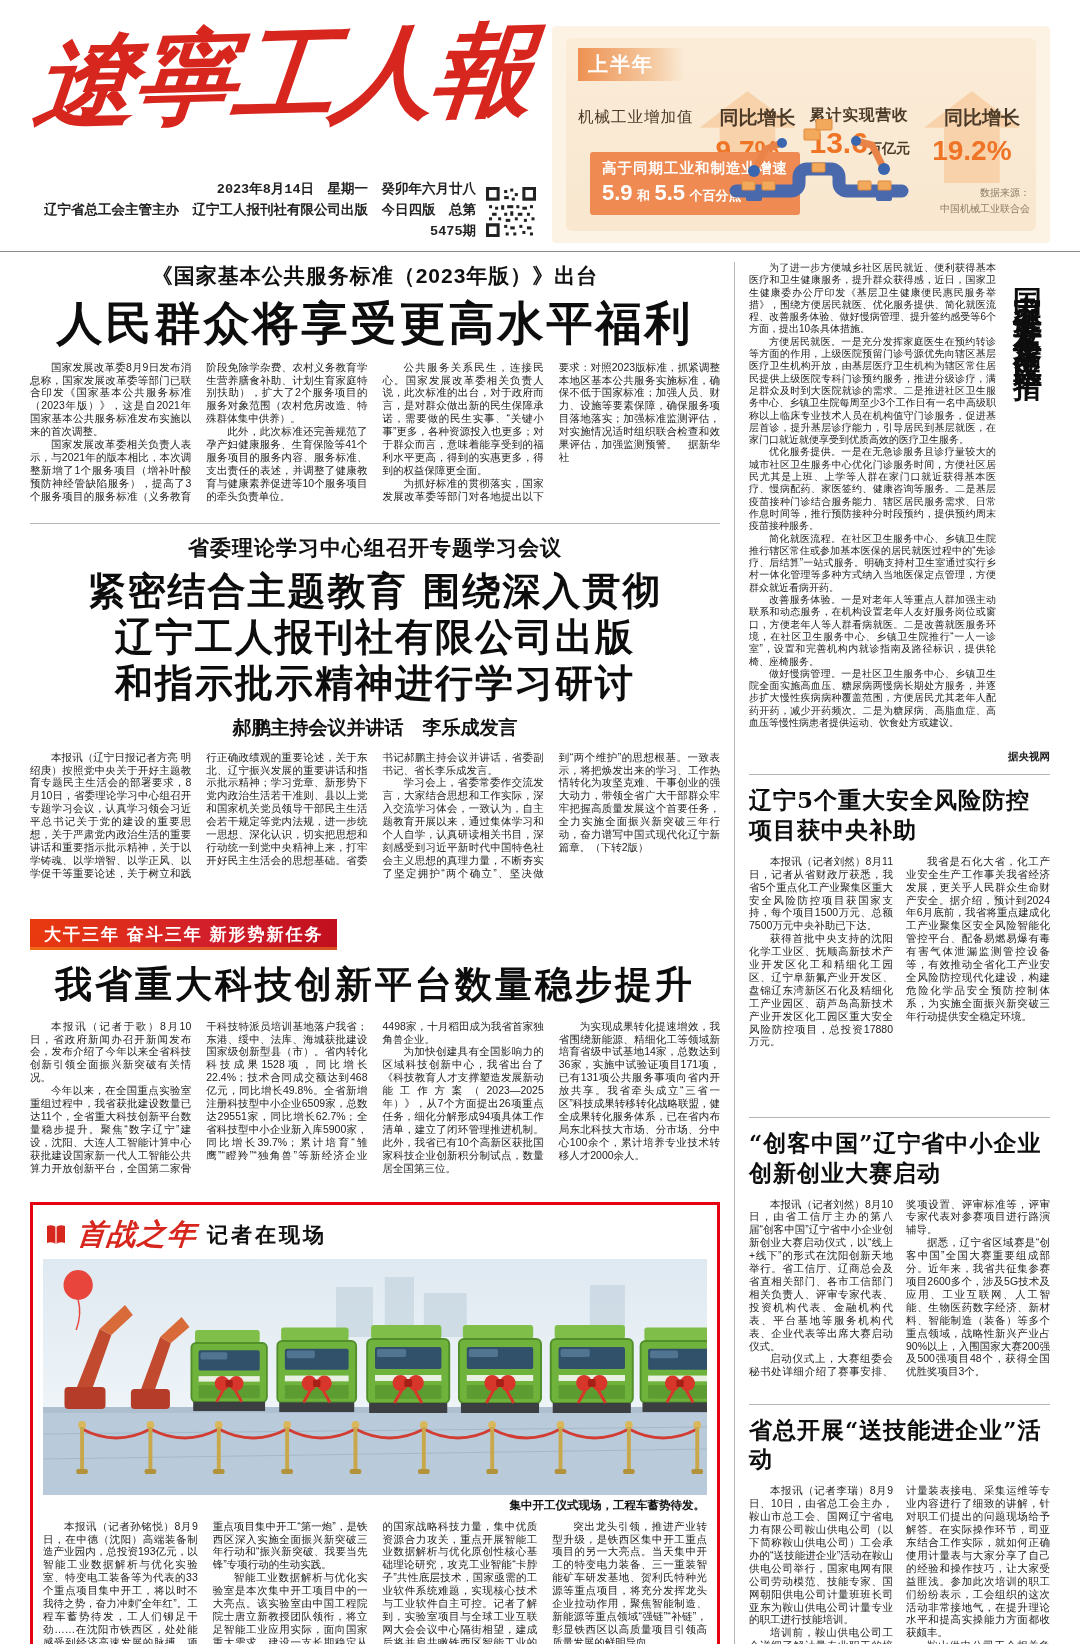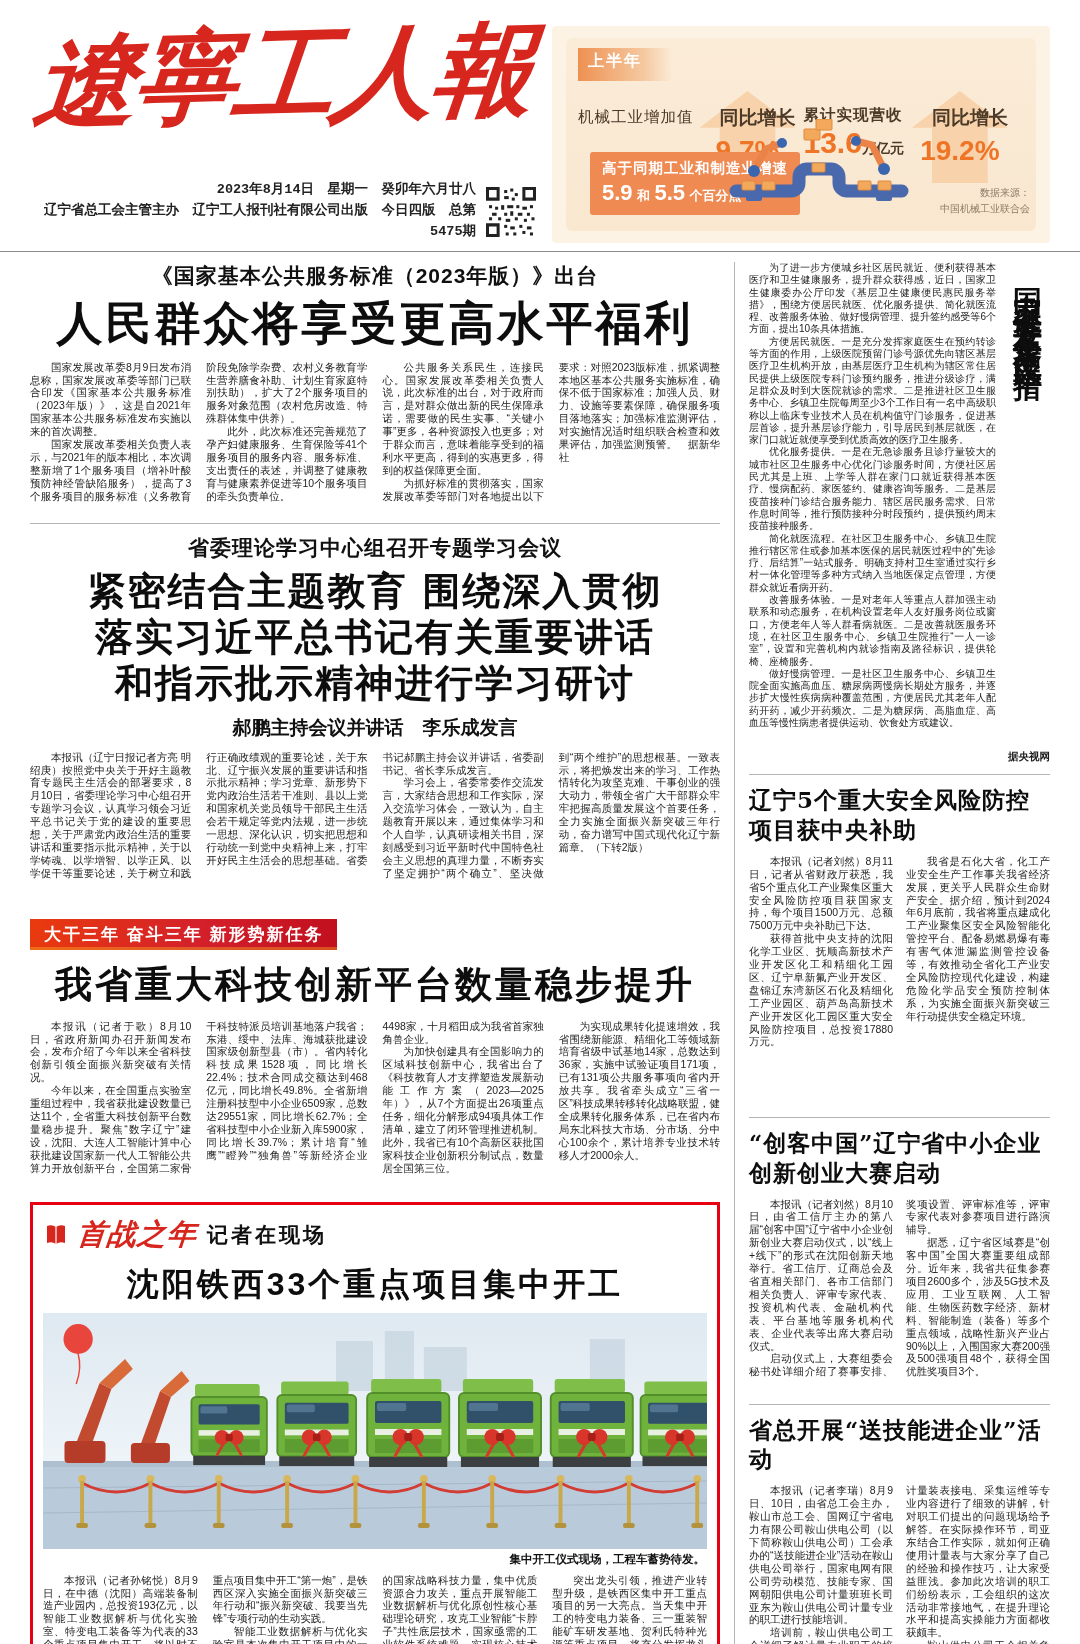--- a/index.html
+++ b/index.html
@@ -17,29 +17,29 @@
           transform:skewX(-7deg) rotate(-1.5deg);transform-origin:left bottom;font-style:italic;}
   .dateline-row{display:flex;justify-content:flex-end;align-items:center;gap:10px;font-family:Liberation Mono, monospace;}
   .dateline{text-align:right;font-size:13.5px;font-weight:bold;color:#222;line-height:1.55;}
   .qr{width:50px;height:50px;flex:0 0 auto;}
 
   .infographic{flex:1;background:#fdf3e5;border-radius:4px;position:relative;box-sizing:border-box;
           padding:12px 14px;}
   .info-inner{background:linear-gradient(180deg,#fbecd8 0%,#f9e7cf 100%);border-radius:6px;height:100%;
           position:relative;box-sizing:border-box;padding:10px 12px;overflow:hidden;}
   .tag-halfyear{display:inline-block;background:linear-gradient(90deg,#ee9152 0%,#f5c9a0 70%,rgba(245,201,160,0) 100%);
-          color:#fff;font-weight:bold;font-size:16px;padding:3px 30px 9px 10px;letter-spacing:2px;}
+          color:#fff;font-weight:bold;font-size:20px;padding:3px 30px 3px 10px;letter-spacing:2px;}
   .stats-row{display:flex;align-items:flex-start;margin-top:10px;gap:6px;}
   .stat-label{font-size:15.5px;font-weight:normal;color:#4c3a28;padding-top:16px;letter-spacing:1px;white-space:nowrap;}
   .arrow-stat{position:relative;width:96px;min-height:92px;text-align:center;padding-top:14px;box-sizing:border-box;}
   .arrow-stat::before{content:"";position:absolute;inset:0;background:#f7d2ab;
           clip-path:polygon(50% 0,100% 40%,79% 40%,79% 100%,21% 100%,21% 40%,0 40%);}
   .arrow-stat .lbl{position:relative;font-size:19px;font-weight:bold;color:#4c3a28;white-space:nowrap;text-align:right;}
   .arrow-stat .val{position:relative;font-size:28px;font-weight:bold;color:#ef7426;margin-top:4px;}
-  .revenue{padding-top:14px;text-align:left;margin:0 2px;}
+  .revenue{padding-top:14px;text-align:left;margin:0 8px;}
   .revenue .lbl{font-size:15.5px;font-weight:bold;color:#4c3a28;white-space:nowrap;letter-spacing:1px;}
   .revenue .big{font-size:30px;font-weight:bold;color:#ef7426;}
   .revenue .unit{font-size:14px;font-weight:bold;color:#4c3a28;}
   .highlight-box{position:absolute;left:24px;bottom:16px;background:#ef8a52;color:#fff;border-radius:3px;
           padding:7px 12px;font-weight:bold;line-height:1.35;}
   .highlight-box .l1{font-size:14.5px;letter-spacing:1px;}
   .highlight-box .big{font-size:22px;}
   .highlight-box .sm{font-size:13px;}
   .factory{position:absolute;right:120px;bottom:8px;}
   .source{position:absolute;right:6px;bottom:14px;font-size:10px;color:#8d7c66;line-height:1.6;text-align:right;}
@@ -223,21 +223,21 @@
             <p>为抓好标准的贯彻落实，国家发展改革委等部门对各地提出以下要求：对照2023版标准，抓紧调整本地区基本公共服务实施标准，确保不低于国家标准；加强人员、财力、设施等要素保障，确保服务项目落地落实；加强标准监测评估，对实施情况适时组织联合检查和效果评估，加强监测预警。　据新华社</p>
           </div>
       </div>
 
       <hr class="rule">
 
       <div>
         <div class="kicker">省委理论学习中心组召开专题学习会议</div>
         <div class="study-headline serif">
           <div class="hl">紧密结合主题教育  围绕深入贯彻</div>
-          <div class="hl">落实习近平总书记有关重要讲话</div>
+          <div class="hl">辽宁工人报刊社有限公司出版</div>
           <div class="hl">和指示批示精神进行学习研讨</div>
         </div>
         <div class="byline">郝鹏主持会议并讲话　李乐成发言</div>
         <div class="body-cols cols-4 h-b">
             <p>本报讯（辽宁日报记者方亮 明绍庚）按照党中央关于开好主题教育专题民主生活会的部署要求，8月10日，省委理论学习中心组召开专题学习会议，认真学习领会习近平总书记关于党的建设的重要思想，关于严肃党内政治生活的重要讲话和重要指示批示精神，关于以学铸魂、以学增智、以学正风、以学促干等重要论述，关于树立和践行正确政绩观的重要论述，关于东北、辽宁振兴发展的重要讲话和指示批示精神；学习党章、新形势下党内政治生活若干准则、县以上党和国家机关党员领导干部民主生活会若干规定等党内法规，进一步统一思想、深化认识，切实把思想和行动统一到党中央精神上来，打牢开好民主生活会的思想基础。省委书记郝鹏主持会议并讲话，省委副书记、省长李乐成发言。</p>
             <p>学习会上，省委常委作交流发言，大家结合思想和工作实际，深入交流学习体会，一致认为，自主题教育开展以来，通过集体学习和个人自学，认真研读相关书目，深刻感受到习近平新时代中国特色社会主义思想的真理力量，不断夯实了坚定拥护“两个确立”、坚决做到“两个维护”的思想根基。一致表示，将把焕发出来的学习、工作热情转化为攻坚克难、干事创业的强大动力，带领全省广大干部群众牢牢把握高质量发展这个首要任务，全力实施全面振兴新突破三年行动，奋力谱写中国式现代化辽宁新篇章。（下转2版）</p>
           </div>
       </div>
 
       <div>
@@ -253,21 +253,20 @@
 
       <div class="spotlight">
         <div class="spot-header">
           <svg width="22" height="24" viewBox="0 0 22 24">
             <path d="M2 3 Q7 1 11 4 Q15 1 20 3 V20 Q15 18 11 21 Q7 18 2 20 Z" fill="#d7261d"></path>
             <line x1="11" y1="4" x2="11" y2="21" stroke="#fff" stroke-width="1.2"></line>
           </svg>
           <span class="spot-logo">首战之年</span>
           <span class="spot-sub">记者在现场</span>
         </div>
-        <div class="spot-headline">沈阳铁西33个重点项目集中开工</div>
 
         <svg class="photo" viewBox="0 0 680 236" preserveAspectRatio="none">
           <defs>
             <linearGradient id="sky" x1="0" y1="0" x2="0" y2="1">
               <stop offset="0" stop-color="#dfe9f1"></stop>
                 <stop offset="1" stop-color="#eef4f8"></stop>
             </linearGradient>
             <g id="truck">
               <rect x="4" y="-14" width="72" height="14" rx="3" fill="#7fbf49"></rect>
               <rect x="0" y="0" width="84" height="64" rx="5" fill="#6fb23c" stroke="#528f2b" stroke-width="2"></rect>

